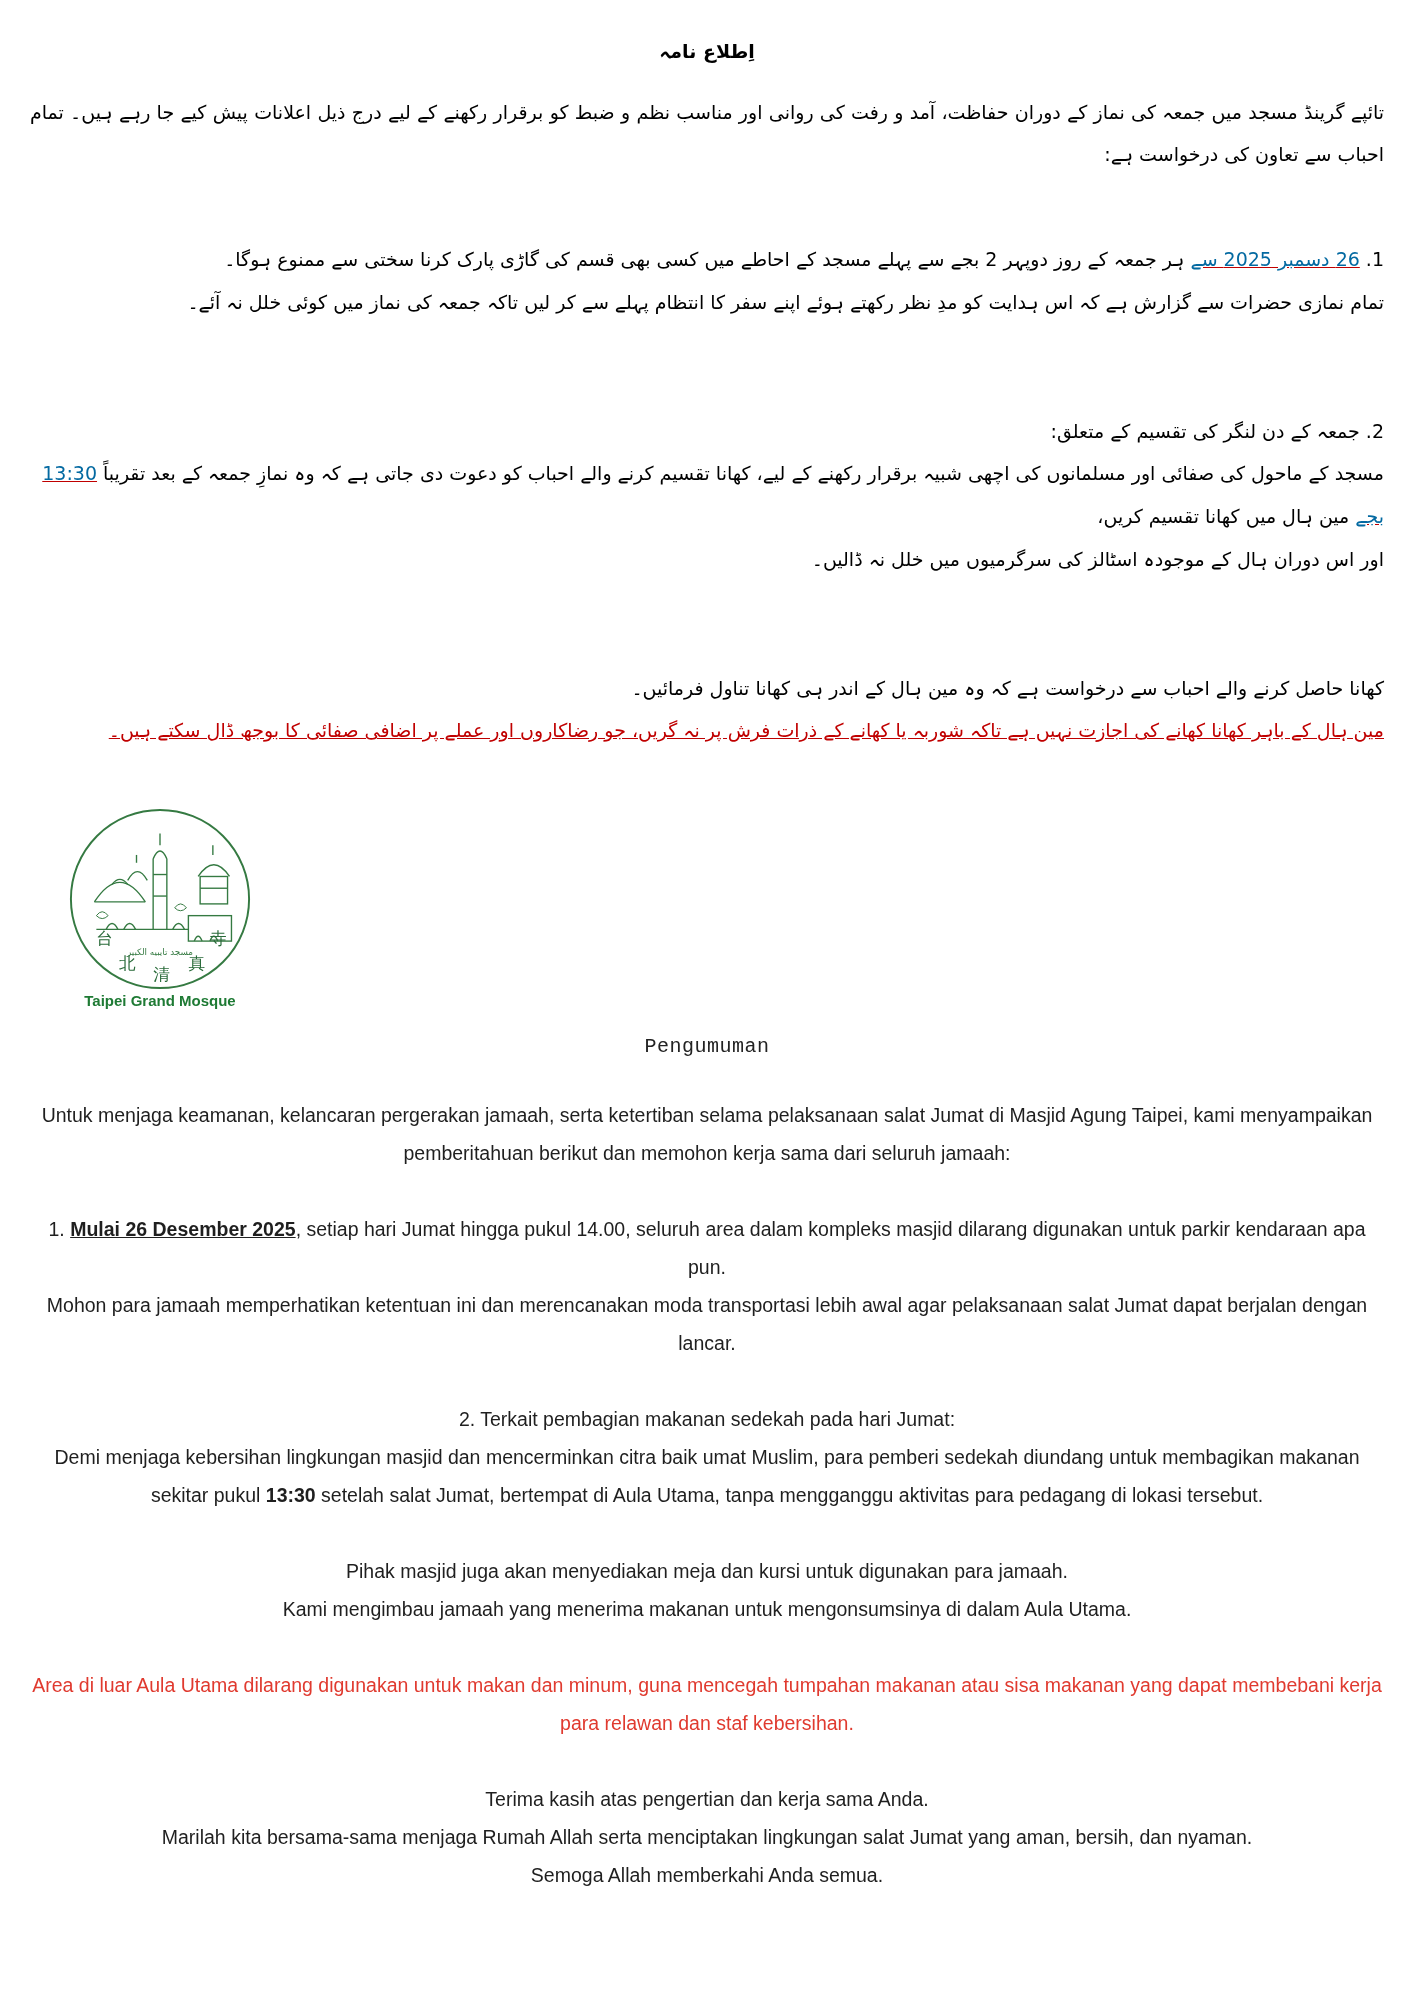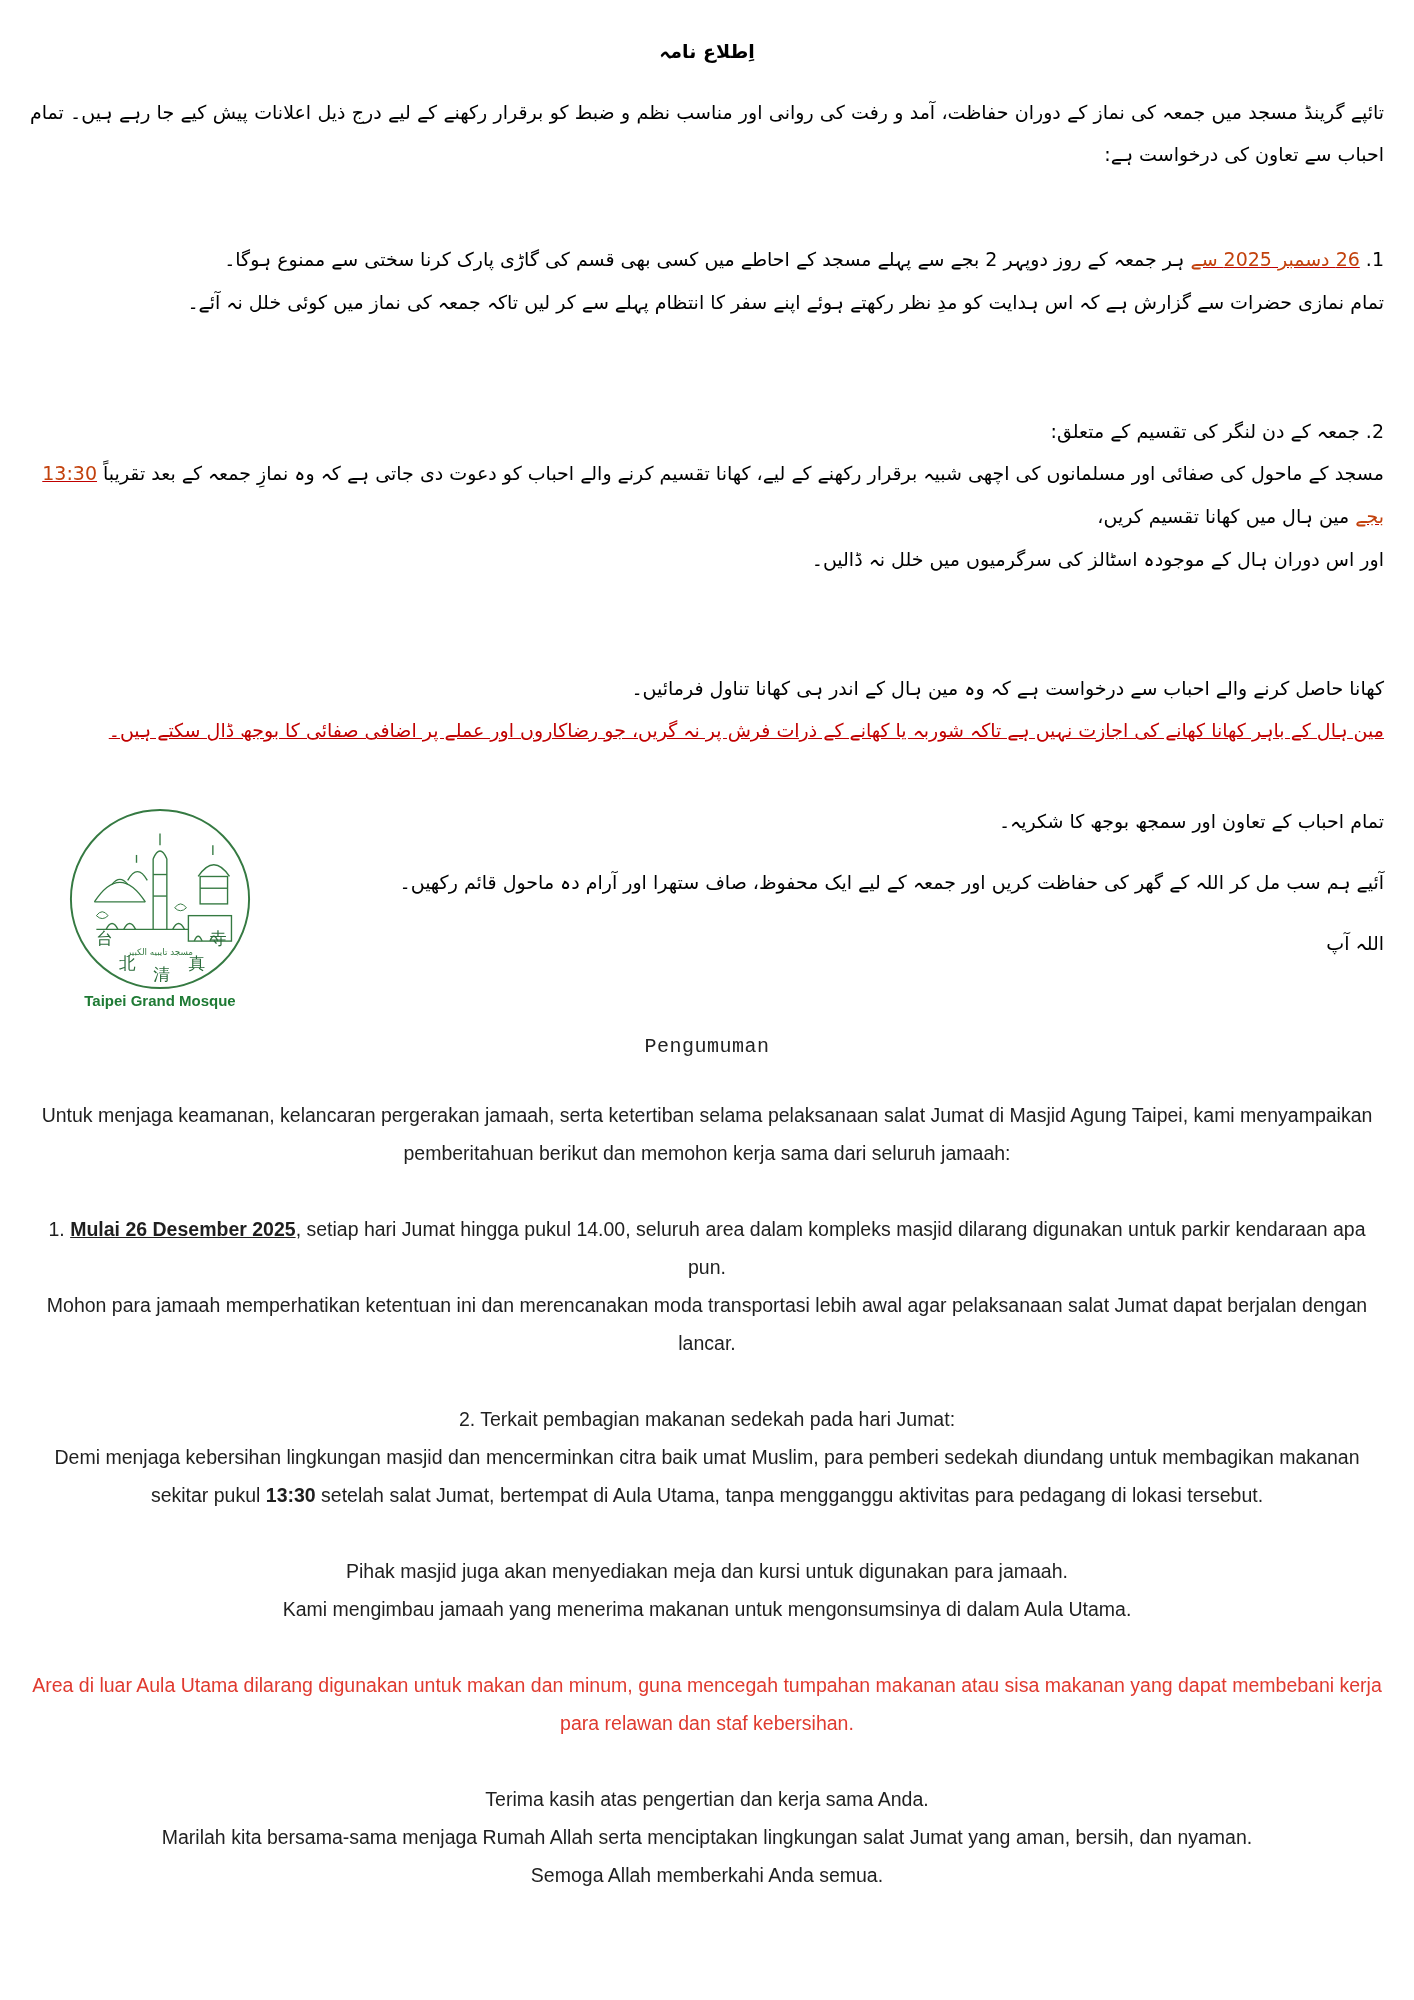--- a/index.html
+++ b/index.html
@@ -14,21 +14,21 @@
   .urdu{direction:rtl;font-family:"DejaVu Sans",sans-serif;color:#000;}
   .urdu p{margin:0;text-align:right;font-size:19px;line-height:2.25;}
   .u-title{
     text-align:center !important;font-size:34px;font-weight:bold;
     line-height:1.4 !important;margin:14px 0 26px 0 !important;
     font-family:"DejaVu Serif","DejaVu Sans",serif;
   }
   .u-intro{text-align:justify !important;}
   .gap-lg{margin-top:62px !important;}
   .gap-xl{margin-top:86px !important;}
-  .red-u{color:#c2410c;text-decoration:underline;text-decoration-color:#c00000;}
+  .red-u{color:#0369a1;text-decoration:underline;text-decoration-color:#c00000;}
   .urdu .all-red{color:#c00000;text-decoration:underline;text-decoration-color:#c00000;}
 
   
   .closing-row{display:flex;direction:ltr;align-items:flex-start;margin-top:48px;}
   .logo-col{width:260px;flex:0 0 260px;text-align:center;padding-top:6px;}
   .closing-col{flex:1;direction:rtl;}
   .closing-col p{font-size:19px;line-height:2.25;text-align:right;margin:0;}
   .closing-col .sp{margin-top:18px;}
   .logo-caption{
     font-family:"Liberation Sans",sans-serif;font-weight:bold;
@@ -112,25 +112,20 @@
           <g stroke="none" fill="#2a6b3a" font-family="DejaVu Sans, sans-serif" font-size="17">
             <text x="30" y="141">台</text>
             <text x="53" y="167">北</text>
             <text x="88" y="178">清</text>
             <text x="124" y="167">真</text>
             <text x="146" y="141">寺</text>
           </g>
         </svg>
         <div class="logo-caption">Taipei Grand Mosque</div>
       </div>
-      <div class="closing-col">
-        <p>تمام احباب کے تعاون اور سمجھ بوجھ کا شکریہ۔</p>
-        <p class="sp">آئیے ہم سب مل کر اللہ کے گھر کی حفاظت کریں اور جمعہ کے لیے ایک محفوظ، صاف ستھرا اور آرام دہ ماحول قائم رکھیں۔</p>
-        <p class="sp">اللہ آپ</p>
-      </div>
     </div>
   </div>
 
   <h2 class="indo-title">Pengumuman</h2>
 
   <div class="indo">
     <p>Untuk menjaga keamanan, kelancaran pergerakan jamaah, serta ketertiban selama pelaksanaan salat Jumat di Masjid Agung Taipei, kami menyampaikan pemberitahuan berikut dan memohon kerja sama dari seluruh jamaah:</p>
     <div class="blank"></div>
 
     <p><span>1. </span><span class="bold-u">Mulai 26 Desember 2025</span><span>, setiap hari Jumat hingga pukul 14.00, seluruh area dalam kompleks masjid dilarang digunakan untuk parkir kendaraan apa pun.</span></p>

